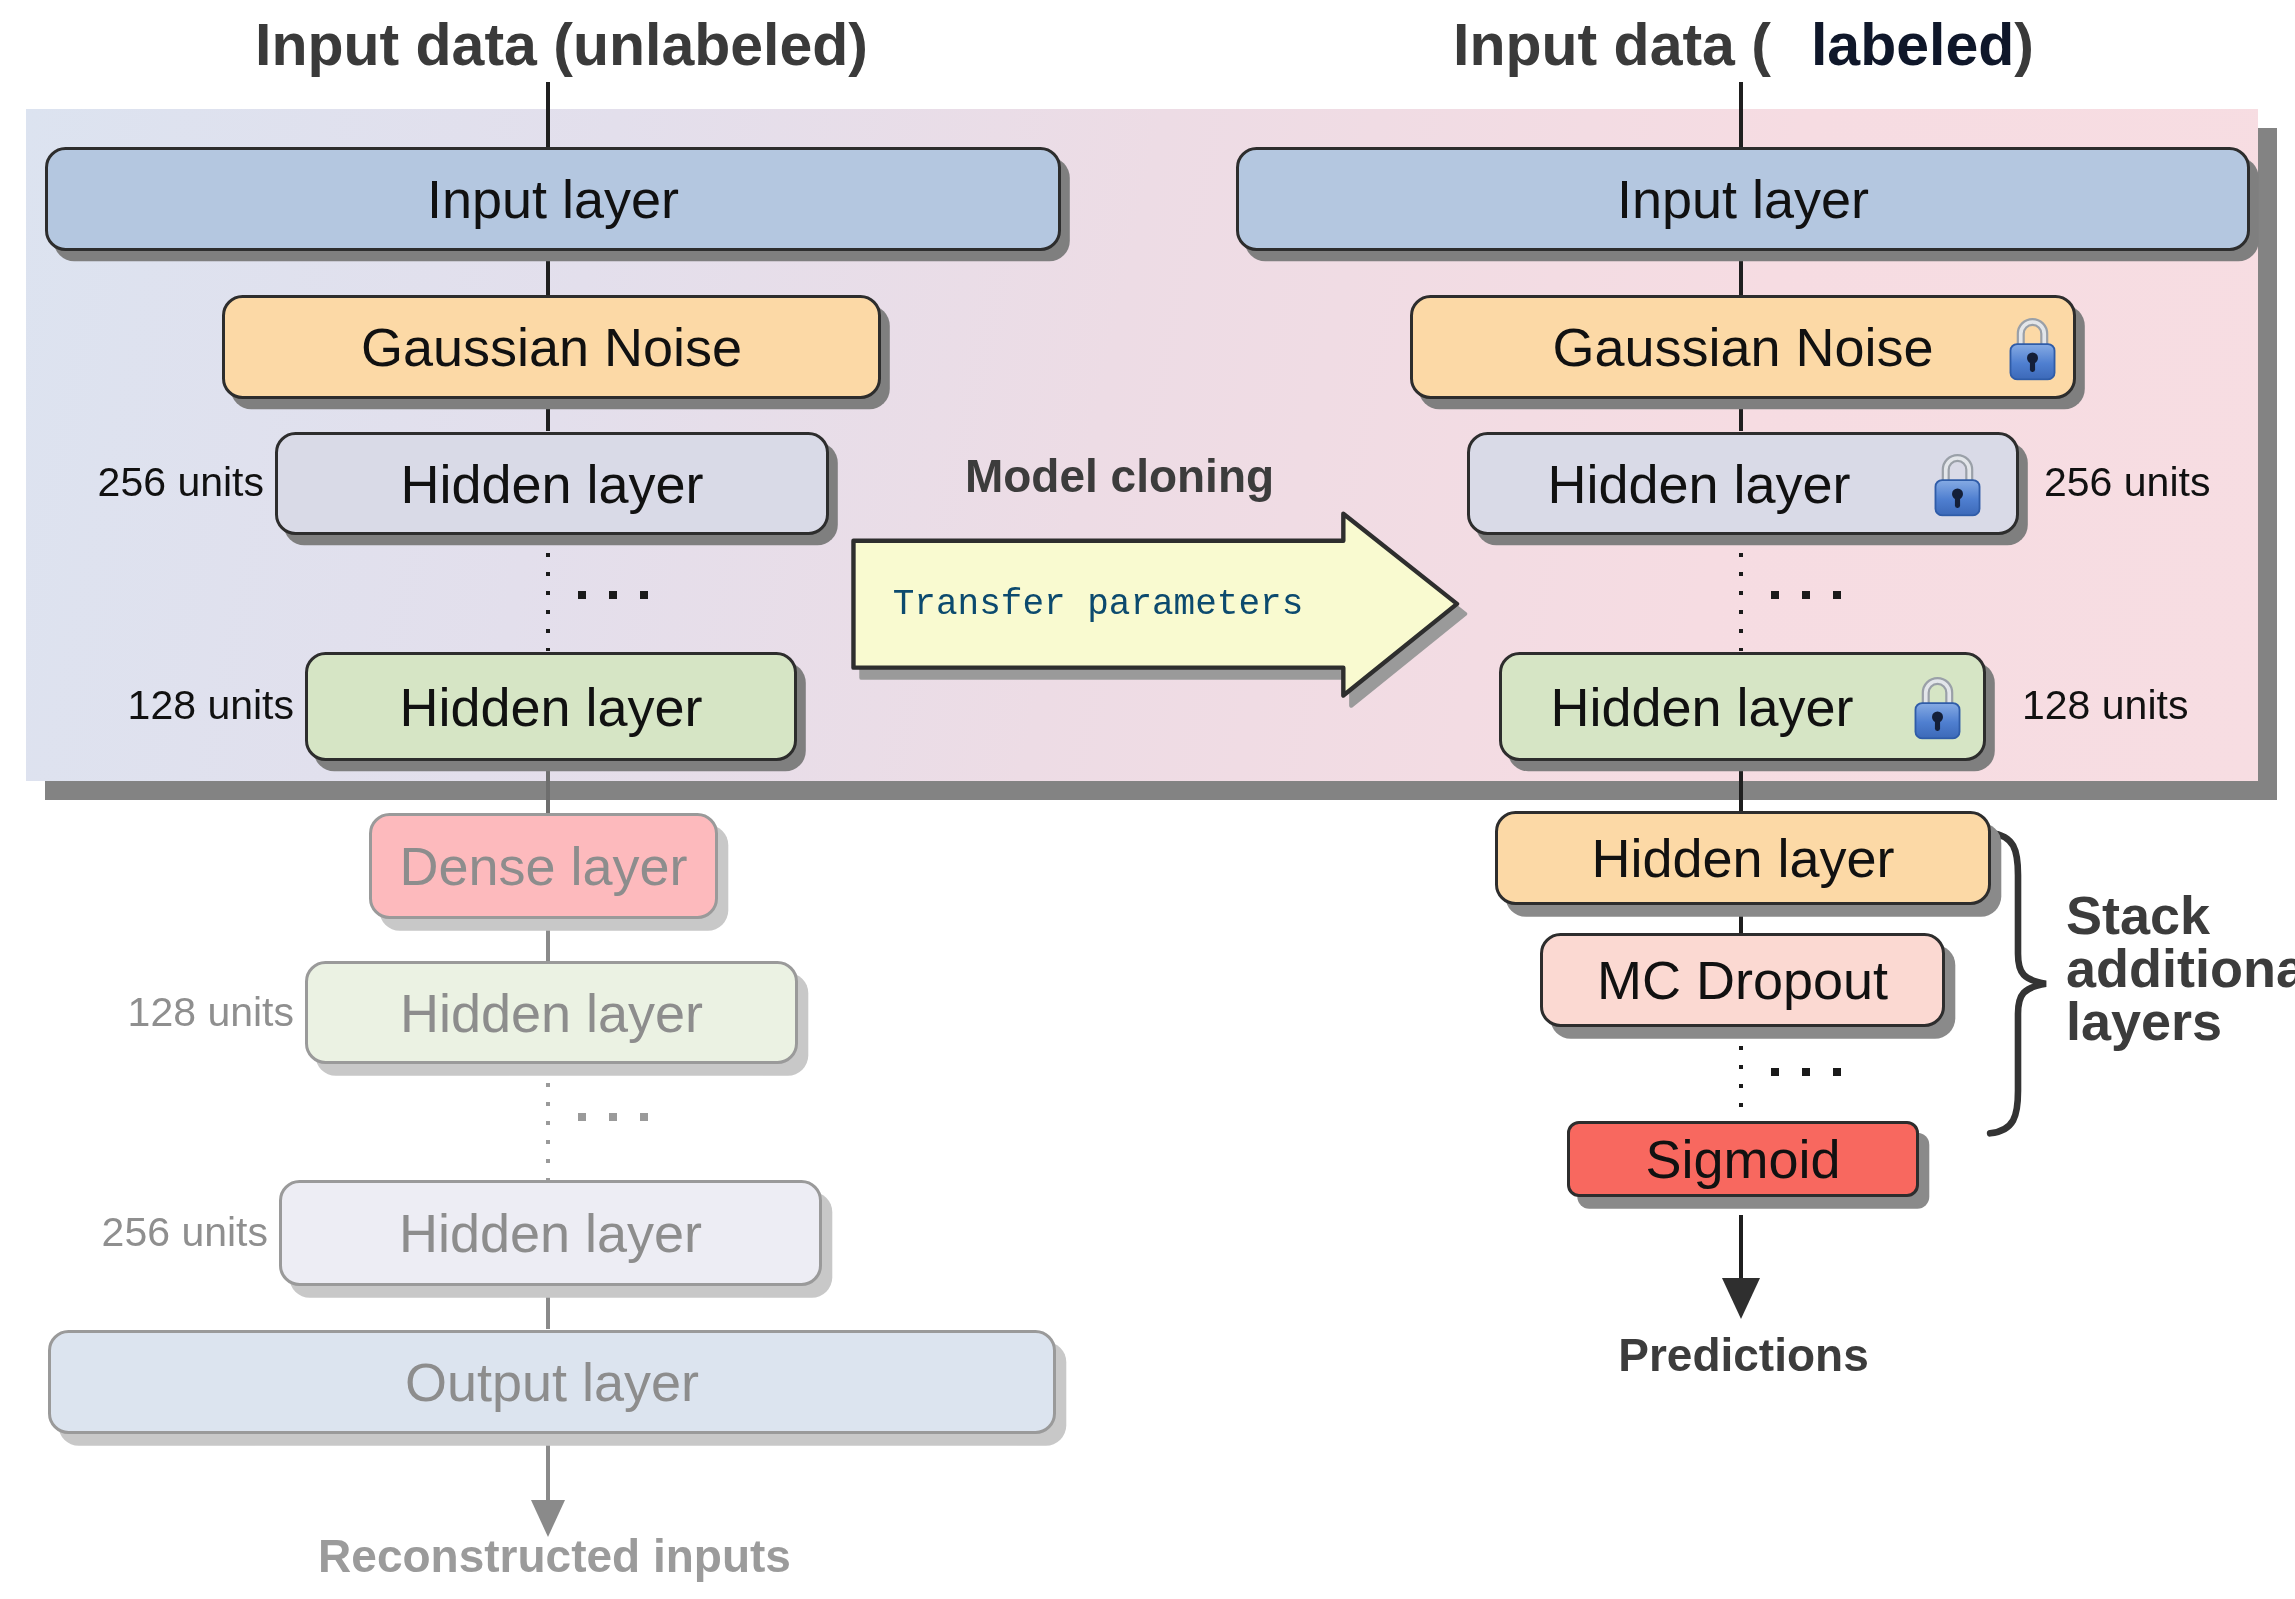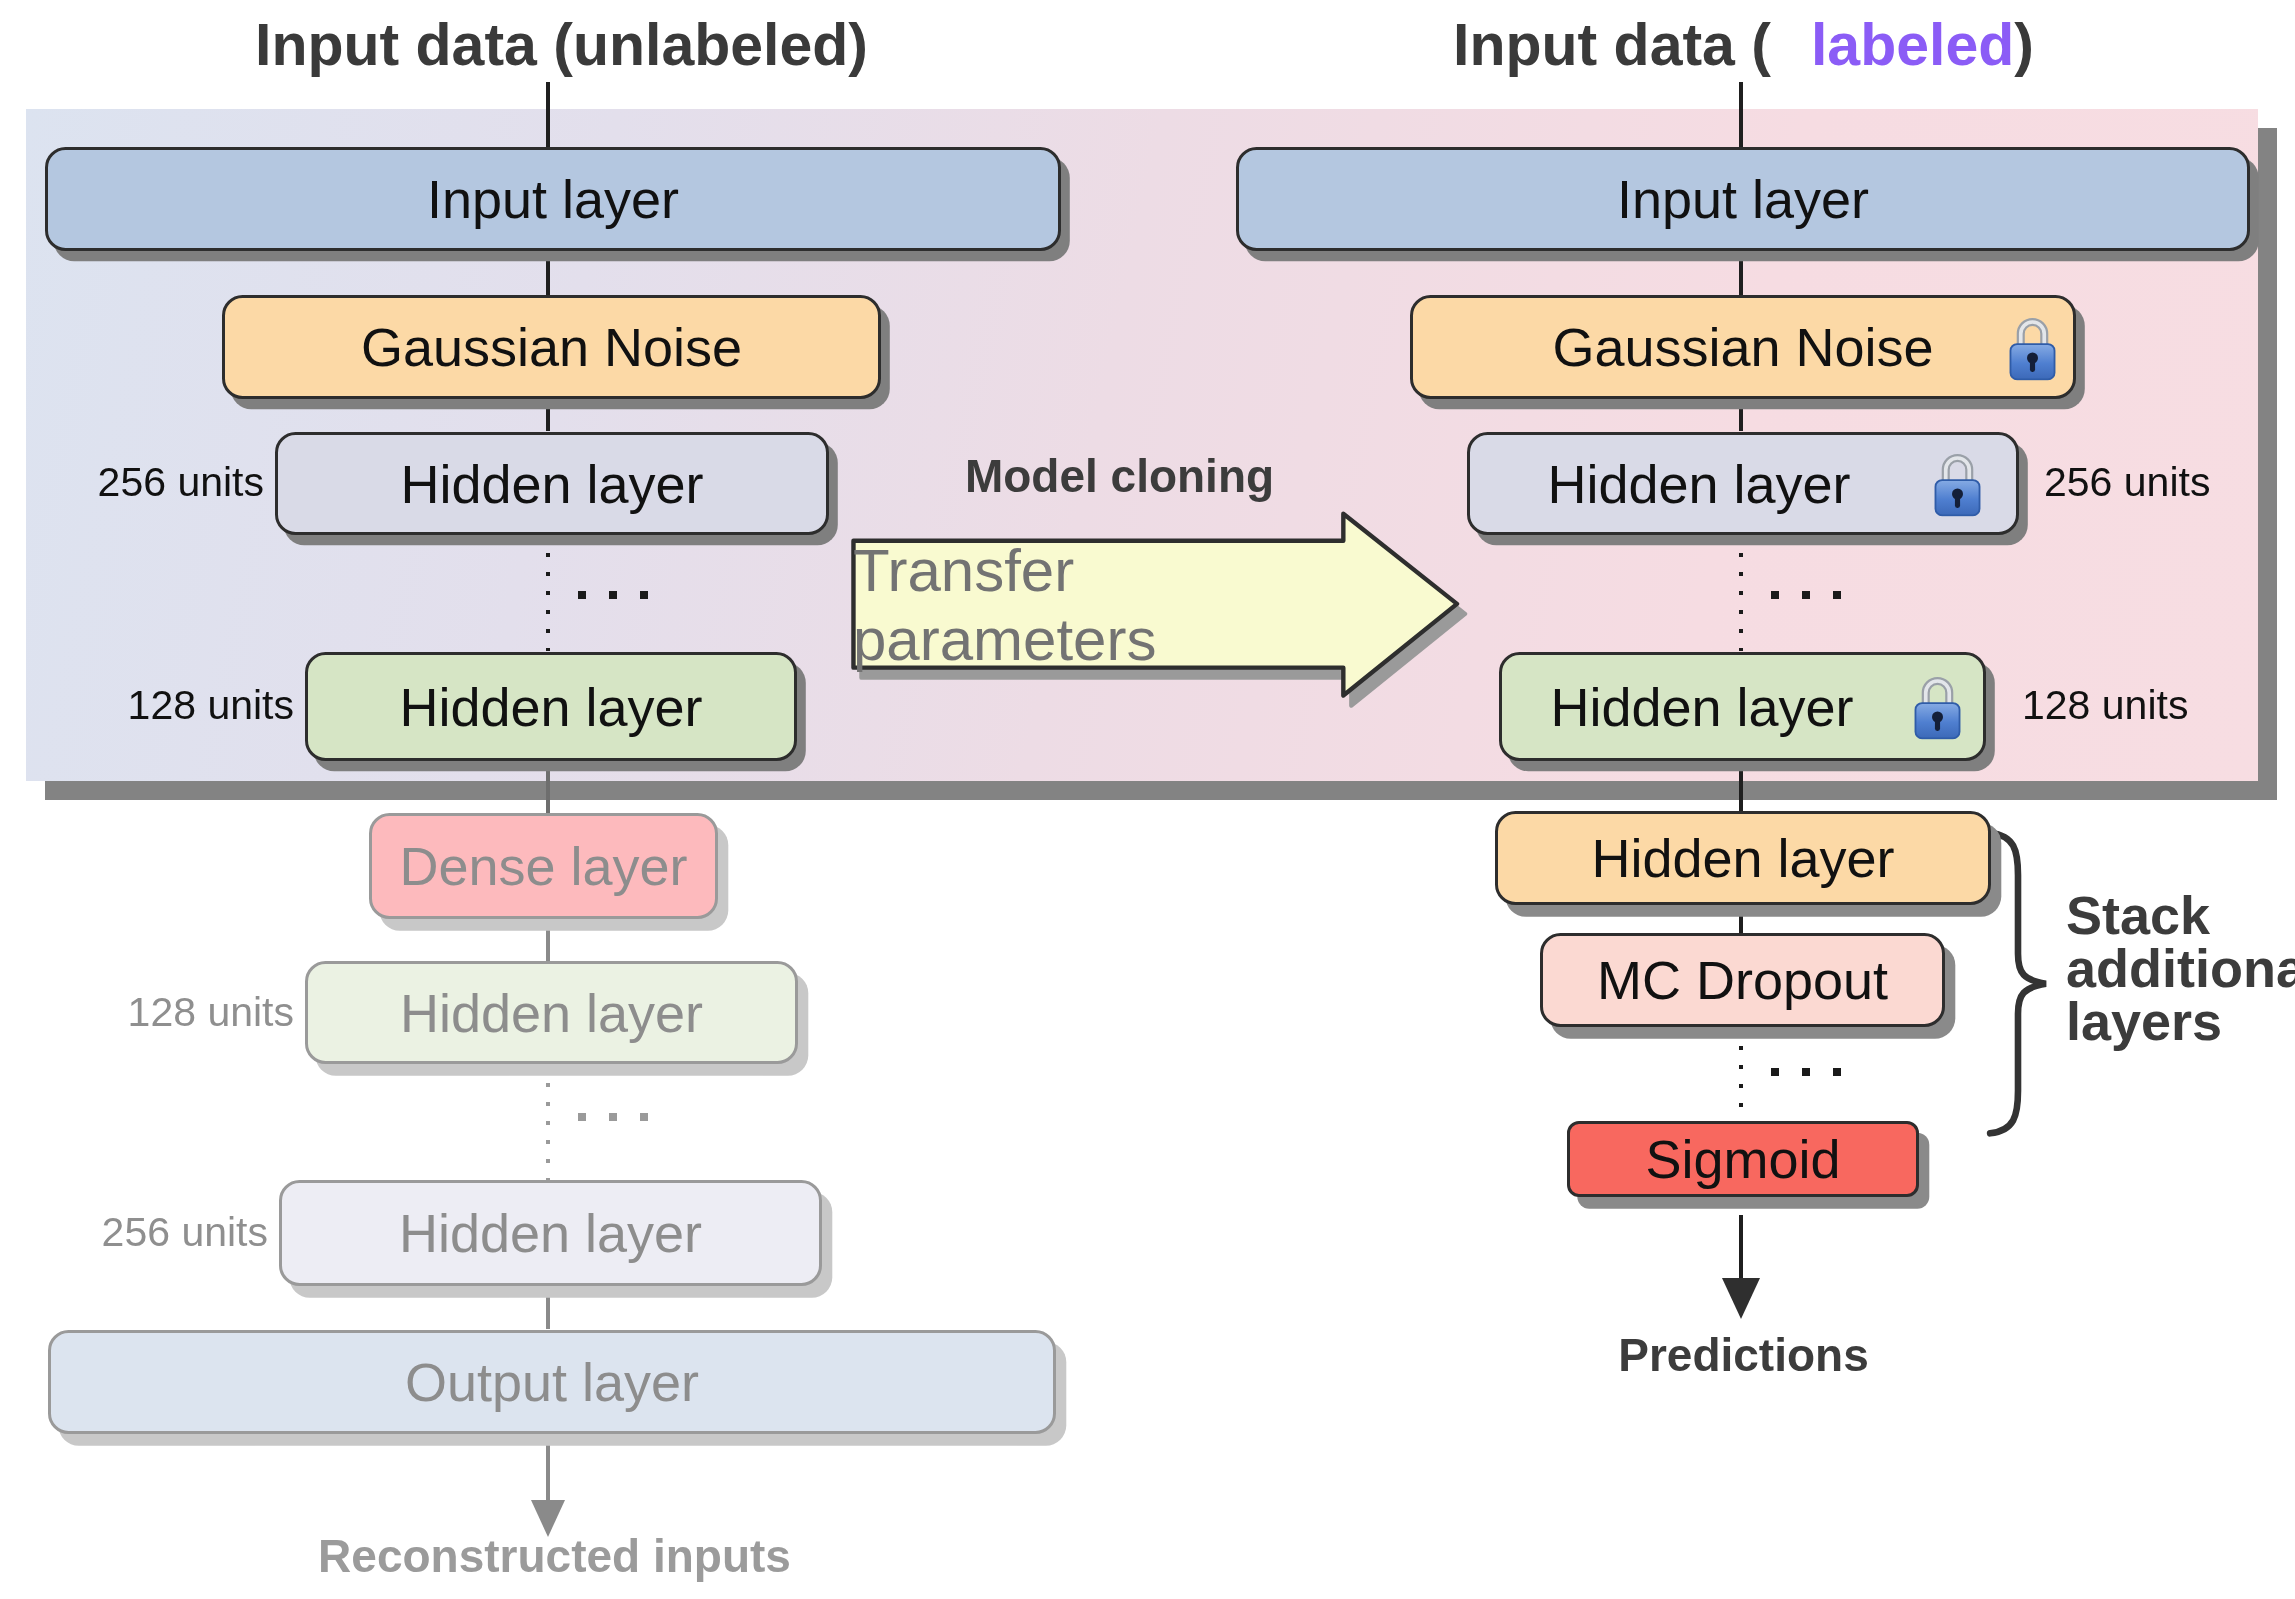--- a/index.html
+++ b/index.html
@@ -25,28 +25,28 @@
   .vdot.gray{background-image:repeating-linear-gradient(to bottom,#9a9a9a 0 4.4px,transparent 4.4px 19px);}
   .hdots{display:flex;gap:23px;z-index:2;}
   .hdots span{width:8px;height:8px;background:#1a1a1a;display:block;}
   .hdots.gray span{background:#9a9a9a;}
   
   .ahead{width:0;height:0;z-index:2;}
   .ahead.black{border-left:19px solid transparent;border-right:19px solid transparent;border-top:41px solid #2f2f2f;}
   .ahead.gray{border-left:17.6px solid transparent;border-right:17.6px solid transparent;border-top:37px solid #8a8a8a;}
   
   .title{font-size:59px;font-weight:bold;color:#3a3a3a;text-align:center;line-height:1.1;z-index:5;}
-  .title .hl{color:#8b5cf6;margin-left:40px;}
+  .title .hl{color:#0f172a;margin-left:40px;}
   .units{font-size:41px;color:#111;line-height:47px;z-index:5;}
   .units.faded{color:#8f8f8f;}
   .caption{font-size:46px;font-weight:bold;text-align:center;z-index:5;line-height:1.1;}
   .cap-gray{color:#9b9b9b;}
   .cap-dark{color:#3c3c3c;}
   .heading{font-size:46px;font-weight:bold;color:#3c3c3c;text-align:center;z-index:5;}
-  .arrowlabel{font-size:60px;color:#737373;display:flex;align-items:center;justify-content:center;z-index:5;}
+  .arrowlabel{font-size:36px;color:#0c4a6e;display:flex;align-items:center;justify-content:center;z-index:5;font-family:Liberation Mono, monospace;}
   .bracelabel{font-size:54px;font-weight:bold;color:#3c3c3c;line-height:53px;z-index:5;}
   .lock{z-index:4;}
   svg.overlay{z-index:2;}
 </style>
 </head>
 <body>
 
 <svg width="0" height="0" style="position:absolute" aria-hidden="true">
   <defs>
     <linearGradient id="lockGrad" x1="0" y1="0" x2="0" y2="1">

